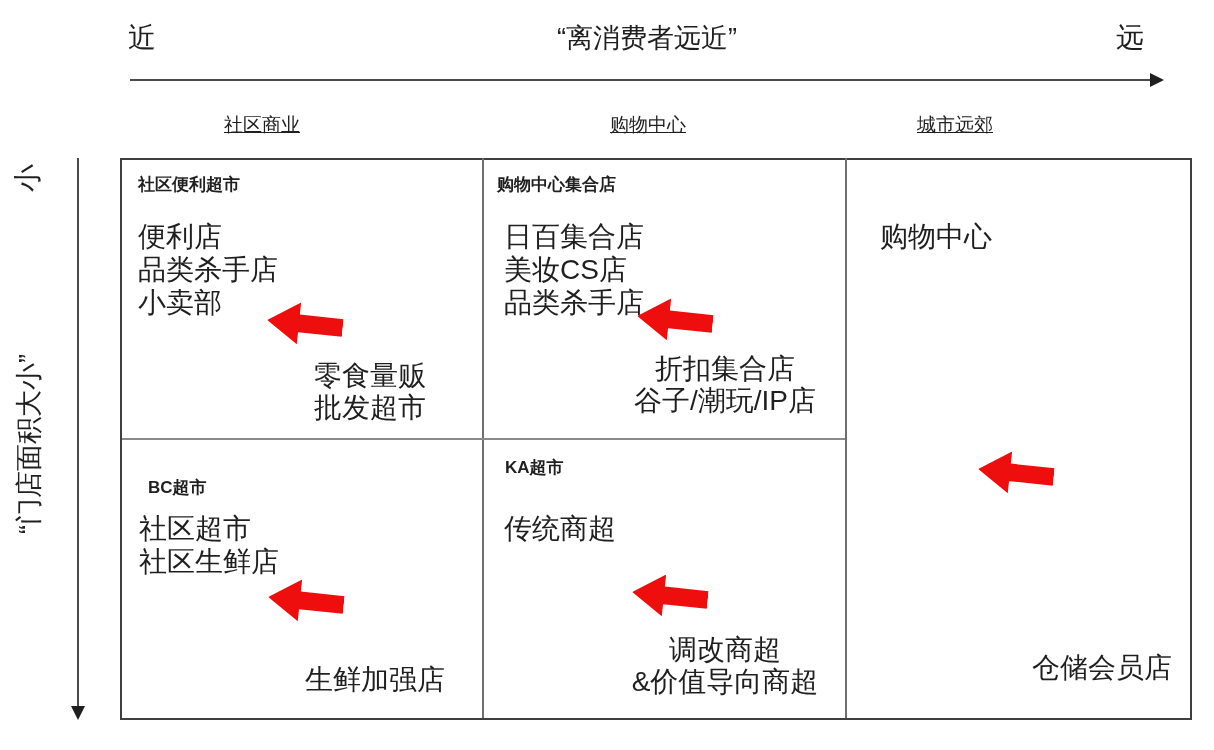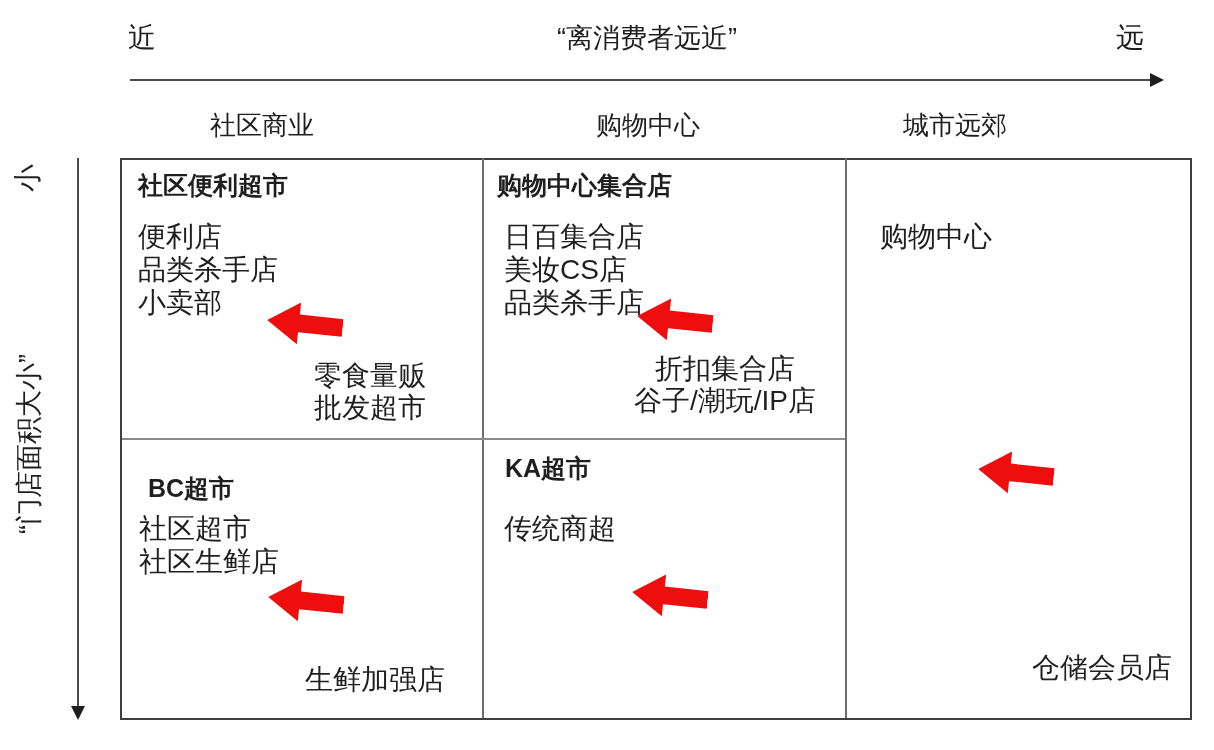--- a/index.html
+++ b/index.html
@@ -27,30 +27,30 @@
   }
   .v-axis-line{width:2px;background:#4a4a4a;}
   .v-arrowhead{
     width:0;height:0;
     border-left:7px solid transparent;
     border-right:7px solid transparent;
     border-top:14px solid #1f1f1f;
   }
   .rot{transform:rotate(-90deg);transform-origin:center center;}
   
-  .col-header{font-size:26px;line-height:30px;text-align:center;width:220px;}
+  .col-header{font-size:19px;line-height:30px;text-align:center;width:220px;text-decoration:underline;}
   
   #grid-box{
     left:120px;top:158px;width:1068px;height:558px;
     border:2px solid #3f3f3f;background:transparent;
   }
   .v-divider{width:2px;background:#6f6f6f;top:158px;height:560px;}
   .h-divider{height:2px;background:#8a8a8a;top:438px;}
   
-  .cell-header{font-size:25px;line-height:30px;font-weight:600;white-space:pre;}
+  .cell-header{font-size:17px;line-height:30px;font-weight:600;white-space:pre;}
   .cell-list{font-size:28px;line-height:33px;white-space:pre;}
   .cell-target{font-size:28px;line-height:32px;text-align:center;white-space:pre;}
   
   .red-arrow{
     width:76px;height:42px;
     background:#ee0e0e;
     clip-path:polygon(0 50%,42% 0,42% 29%,100% 29%,100% 71%,42% 71%,42% 100%);
     transform:rotate(6deg);
   }
 </style>
@@ -94,14 +94,15 @@
   <div class="abs cell-target" style="right:42px;top:652px;width:180px;text-align:right;">仓储会员店</div>
 
   <div class="abs cell-header" style="left:148px;top:453px;margin-top:20px;">BC超市</div>
   <div class="abs cell-list" style="left:139px;top:512px;"><span>社区超市</span><br><span>社区生鲜店</span></div>
   <div class="abs red-arrow" style="left:268px;top:580px;"></div>
   <div class="abs cell-target" style="right:734px;top:632px;width:210px;"><br><span>生鲜加强店</span></div>
 
   <div class="abs cell-header" style="left:505px;top:453px;">KA超市</div>
   <div class="abs cell-list" style="left:504px;top:512px;text-align:center;">传统商超</div>
   <div class="abs red-arrow" style="left:632px;top:575px;"></div>
+  <div class="abs cell-target" style="right:374px;top:634px;width:230px;"><span>调改商超</span><br><span>&amp;价值导向商超</span></div>
 
 </div>
 
 </body></html>

